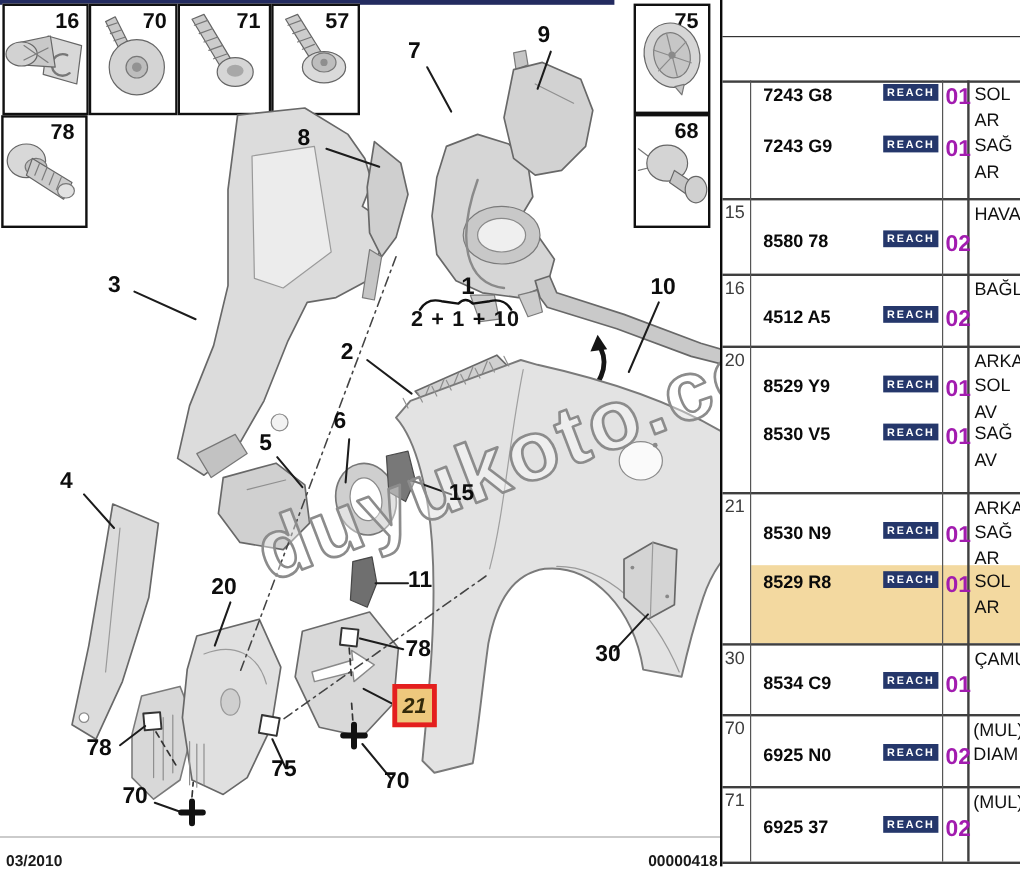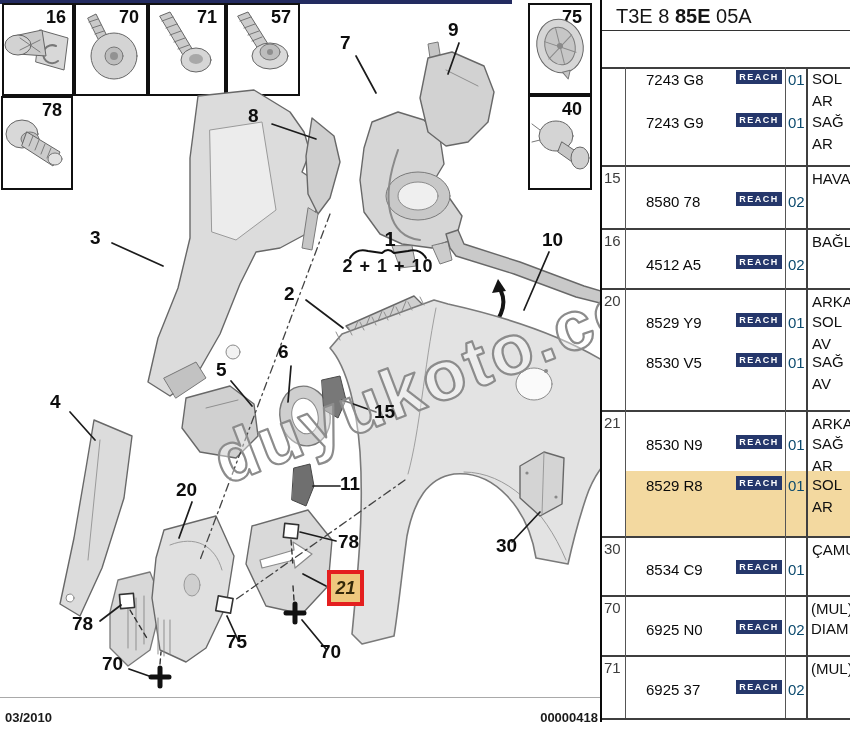--- a/index.html
+++ b/index.html
@@ -23,24 +23,24 @@
   
   #table-region{position:absolute;left:600px;top:0;width:250px;height:732px;overflow:hidden;}
   #tbl-left-border{position:absolute;left:0;top:0;width:2px;height:722px;background:#0a0a0a;}
   #page-code{position:absolute;left:16px;top:5px;font-size:20px;white-space:nowrap;color:#151515;}
   #page-code .b{font-weight:700;}
   .hline{position:absolute;left:2px;width:248px;height:2px;background:#3f3f3f;}
   .hline.thin{height:1px;background:#333;}
   .vline{position:absolute;top:67px;height:651px;background:#555;}
   #hl-band{position:absolute;left:26px;top:471px;width:224px;height:65px;background:#f3d9a0;}
   .num{position:absolute;left:4px;font-size:15px;color:#3d3d3d;z-index:3;}
-  .pcode{position:absolute;left:46px;font-size:15px;font-weight:400;color:#0a0a0a;z-index:3;white-space:nowrap;}
+  .pcode{position:absolute;left:36px;font-size:15px;font-weight:700;color:#0a0a0a;z-index:3;white-space:nowrap;}
   .badge{position:absolute;left:136px;width:46px;height:14px;background:#25376b;color:#fff;
         font-size:9px;font-weight:700;letter-spacing:1.5px;text-align:center;line-height:14px;z-index:3;}
-  .qty{position:absolute;left:188px;font-size:15px;color:#0c4a6e;z-index:3;}
+  .qty{position:absolute;left:188px;font-size:19px;color:#a21caf;z-index:3;font-weight:bold;}
   .desc{position:absolute;left:212px;font-size:15px;color:#101010;z-index:3;white-space:nowrap;}
 </style>
 </head>
 <body>
 
 <div id="page">
 
   <div id="topbar"></div>
 
   <div class="fbox" style="left:2px;top:3px;width:72px;height:93px;"></div>
@@ -50,21 +50,21 @@
   <div class="fbox" style="left:1px;top:96px;width:72px;height:94px;"></div>
   <div class="fbox" style="left:528px;top:3px;width:64px;height:92px;"></div>
   <div class="fbox" style="left:528px;top:95px;width:64px;height:95px;"></div>
 
   <div class="flabel" style="left:46px;top:7px;">16</div>
   <div class="flabel" style="left:119px;top:7px;">70</div>
   <div class="flabel" style="left:197px;top:7px;">71</div>
   <div class="flabel" style="left:271px;top:7px;">57</div>
   <div class="flabel" style="left:42px;top:100px;">78</div>
   <div class="flabel" style="left:562px;top:7px;">75</div>
-  <div class="flabel" style="left:562px;top:99px;">40</div>
+  <div class="flabel" style="left:562px;top:99px;">68</div>
 
   <svg id="diagram-svg" width="600" height="732" viewBox="0 0 600 732">
     <g stroke-linejoin="round" stroke-linecap="round">
 
       <g>
         <path d="M40,30 L68,38 L64,70 L36,62 Z" fill="#d8d8d8" stroke="#666"></path>
         <path d="M56,46 a9,9 0 1 0 2,15" fill="none" stroke="#777" stroke-width="2"></path>
         <path d="M14,36 L42,30 L46,56 L18,54 Z" fill="#c9c9c9" stroke="#666"></path>
         <ellipse cx="18" cy="45" rx="13" ry="10" fill="#d2d2d2" stroke="#666"></ellipse>
         <path d="M20,38 L40,52 M20,50 L40,40" stroke="#7c7c7c" fill="none"></path>
@@ -266,23 +266,20 @@
   <div id="assembly-note-bottom">2 + 1 + 10</div>
 
   <div id="sel-box">21</div>
 
   <div id="footer-line"></div>
   <div class="footer-text" style="left:5px;">03/2010</div>
   <div class="footer-text" style="left:520px;width:78px;text-align:right;">00000418</div>
 
   <div id="table-region">
     <div id="tbl-left-border"></div>
-    <div id="page-code">
-      <span>T3E 8 </span><span class="b">85E</span><span> 05A</span>
-    </div>
     <div class="hline thin" style="top:30px;"></div>
 
     <div id="hl-band"></div>
 
     <div class="hline" style="top:67px;"></div>
     <div class="hline" style="top:165px;"></div>
     <div class="hline" style="top:228px;"></div>
     <div class="hline" style="top:288px;"></div>
     <div class="hline" style="top:410px;"></div>
     <div class="hline" style="top:536px;"></div>

